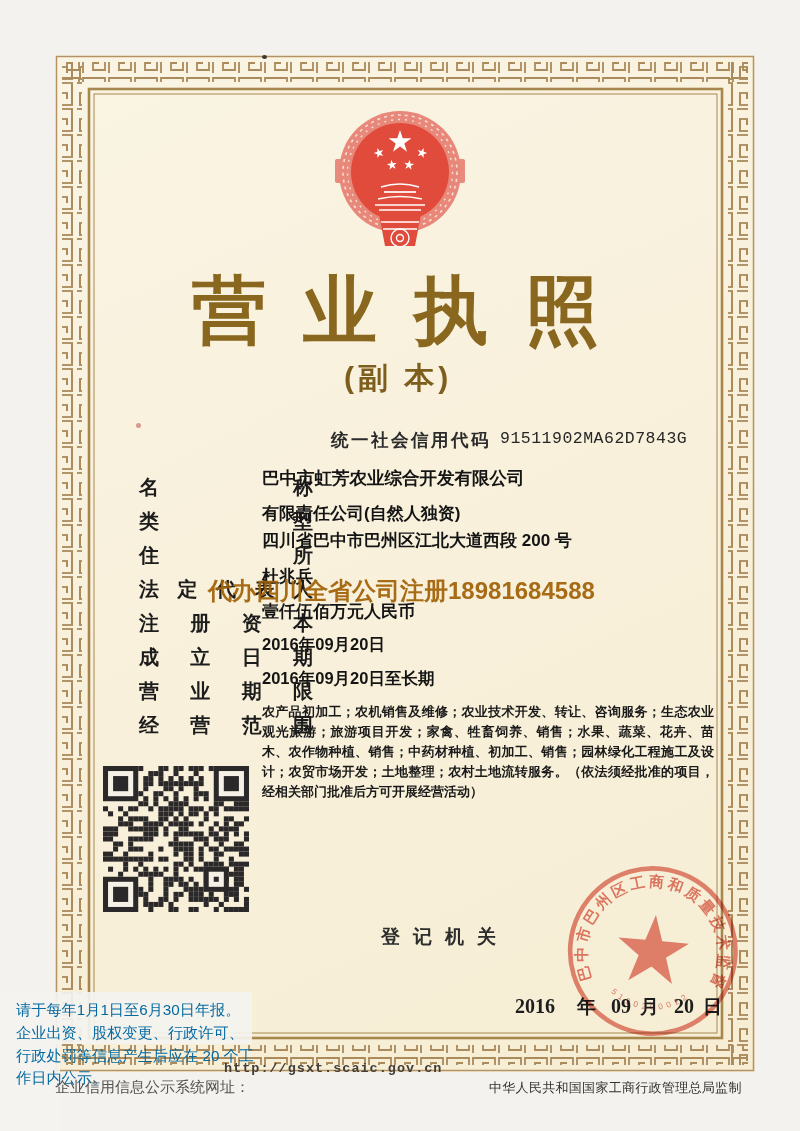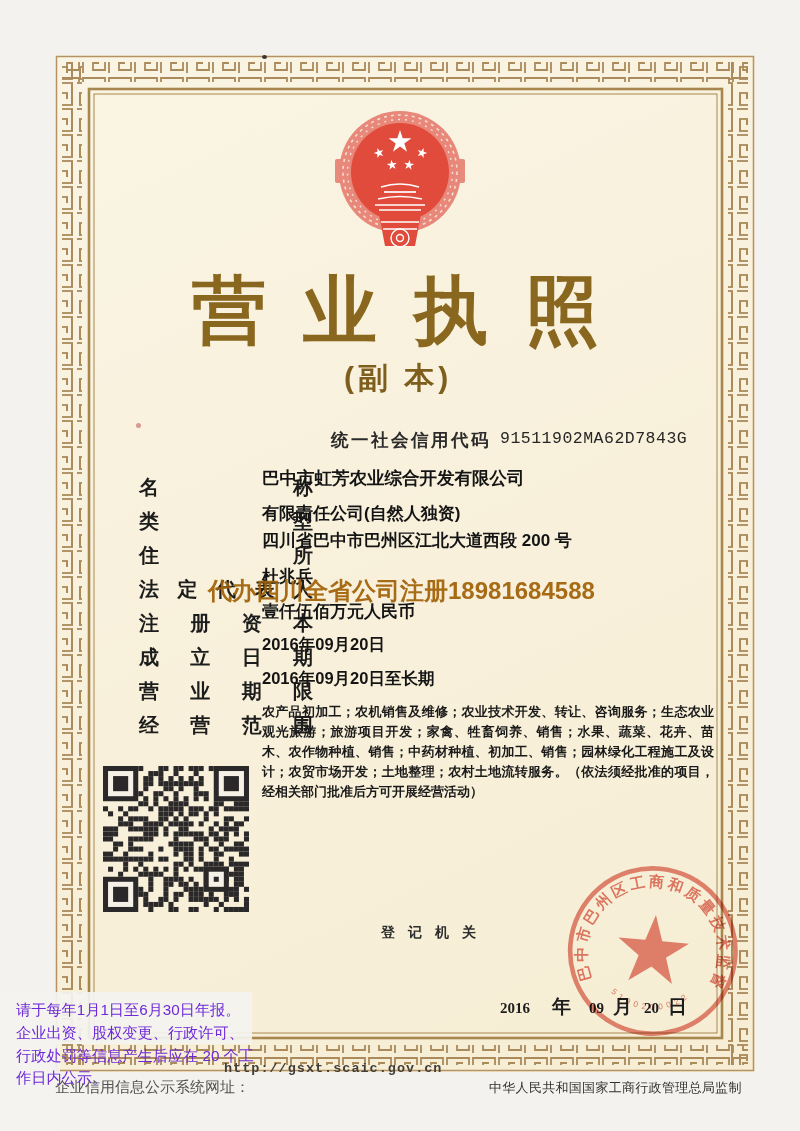--- a/index.html
+++ b/index.html
@@ -16,27 +16,27 @@
   .cc-label{left:331px;top:428px;font-size:17.5px;font-weight:bold;letter-spacing:2.5px;color:#2b2b2b;}
   .cc-value{left:500px;top:429px;font-size:16.5px;color:#262626;
             font-family:"Liberation Mono","DejaVu Sans Mono",monospace;letter-spacing:.5px;text-align:center;}
   .flabel{left:139px;width:174px;font-size:20px;font-weight:600;color:#1c1c1c;
           text-align:justify;text-align-last:justify;}
   .fvalue{left:262px;font-size:17px;font-weight:bold;color:#141414;white-space:nowrap;}
   .scope{width:452px;font-size:13px;line-height:20px;font-weight:bold;color:#1a1a1a;
          text-align:justify;white-space:normal;}
   .watermark{left:208px;top:575px;font-size:24px;font-weight:bold;color:#a16207;
              white-space:nowrap;opacity:.93;z-index:30;}
-  .registry{left:381px;top:924px;font-size:14px;font-weight:600;letter-spacing:13px;color:#2d2d2d;}
+  .registry{left:381px;top:924px;font-size:19px;font-weight:600;letter-spacing:13px;color:#2d2d2d;}
   .daterow{left:500px;top:994px;display:flex;align-items:baseline;color:#1d1d1d;z-index:5;}
-  .daterow .num{font-size:15px;font-family:"Liberation Serif","DejaVu Serif",serif;font-weight:bold;}
+  .daterow .num{font-size:20px;font-family:"Liberation Serif","DejaVu Serif",serif;font-weight:bold;margin-left:15px;}
   .daterow .unit{font-size:19px;font-weight:bold;}
   .d-g1{margin-left:22px}.d-g2{margin-left:18px}.d-g3{margin-left:9px}
   .d-g4{margin-left:12px}.d-g5{margin-left:9px}
-  .notes{left:16px;top:999px;font-size:15.2px;line-height:22.8px;color:#6d28d9;z-index:22;white-space:nowrap;}
+  .notes{left:16px;top:999px;font-size:15.2px;line-height:22.8px;color:#0369a1;z-index:22;white-space:nowrap;}
   .sitelabel{left:55px;top:1078px;font-size:15px;color:#55534f;z-index:22;}
   .siteurl{left:224px;top:1061px;font-size:13.5px;font-weight:bold;letter-spacing:1px;color:#403e3a;
            font-family:"Liberation Mono","DejaVu Sans Mono",monospace;z-index:22;}
   .issuer{left:489px;top:1079px;font-size:13px;color:#34322e;letter-spacing:.3px;}
   .patch{background:#f4f3f0;opacity:.92;z-index:20;}
   .qr{left:101px;top:764px;z-index:6;}
   .seal{left:560px;top:856px;z-index:40;opacity:.88;mix-blend-mode:multiply;
         transform:rotate(5deg);}
   .sealtxt{font-size:14.5px;font-weight:bold;letter-spacing:3px;fill:#df6a5c;}
   .sealserial{font-size:8px;letter-spacing:4px;fill:#da7265;}

